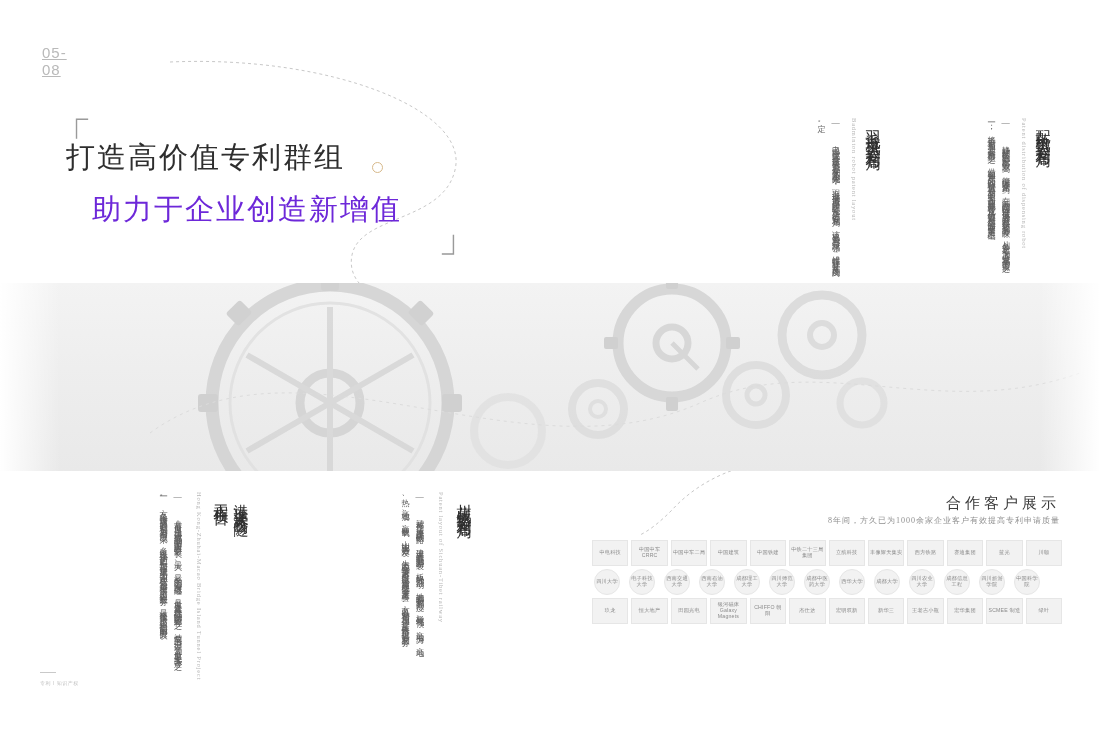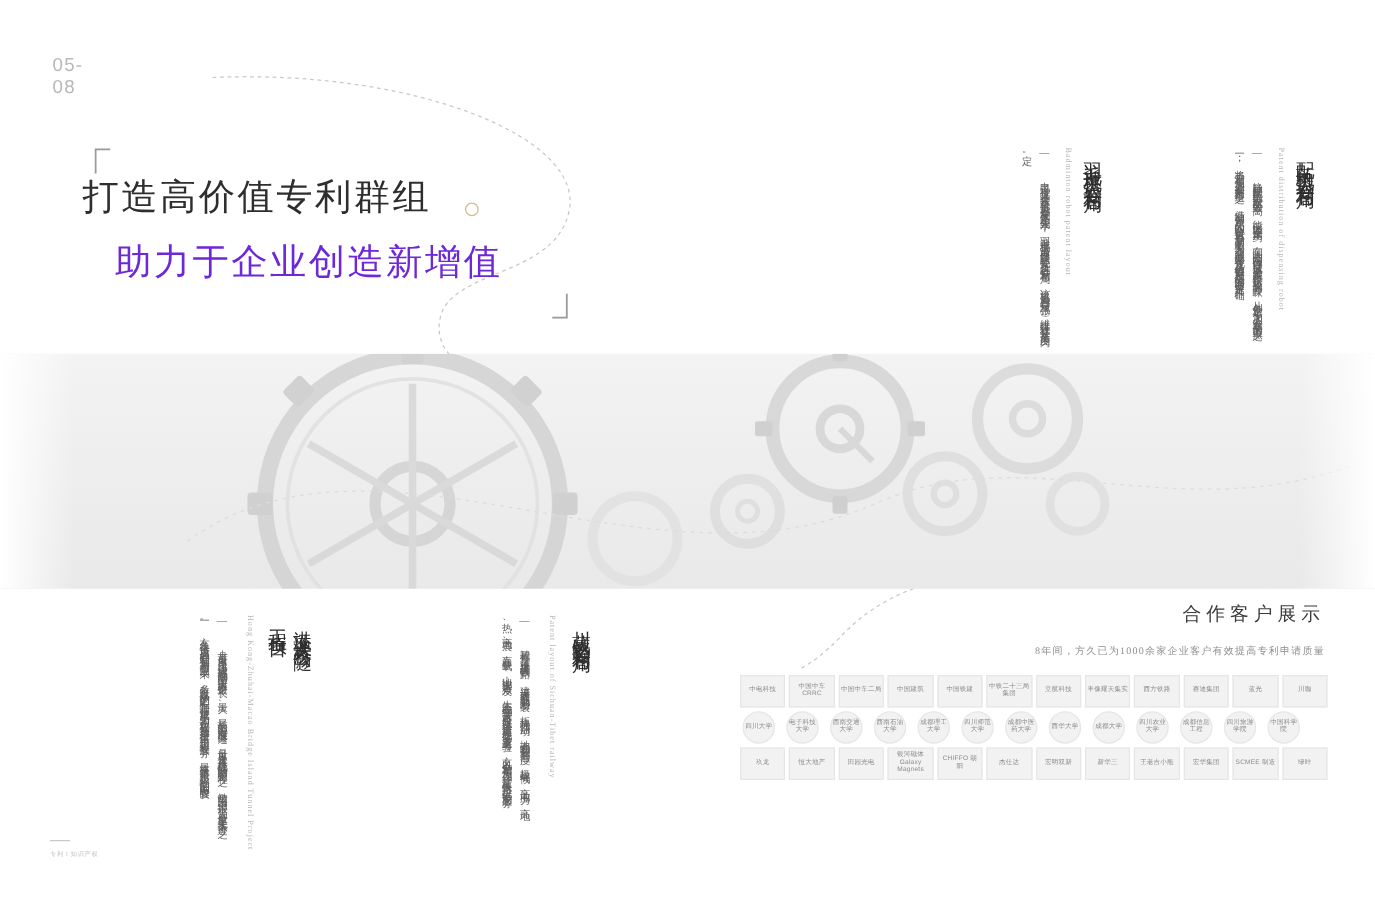--- a/index.html
+++ b/index.html
@@ -10,21 +10,21 @@
     color:#3a3a3a;
     overflow:hidden;
     position:relative;
   }
   .page{position:relative;width:1100px;height:733px;overflow:hidden;background:#fff;}
 
   
   .pagenum{
     position:absolute;left:42px;top:44px;
     font-family:"Liberation Sans", sans-serif;
-    font-size:15px;line-height:17px;color:#b9b9b9;letter-spacing:1px;
+    font-size:15px;line-height:17px;color:#b9b9b9;letter-spacing:1px;text-decoration:underline;
   }
 
   
   .headline{
     position:absolute;left:52px;top:130px;width:420px;
   }
   .headline .bracket-l{
     position:absolute;left:0px;top:-12px;
     font-size:40px;color:#9a9a9a;font-family:"Liberation Serif",serif;
     line-height:1;
@@ -73,21 +73,21 @@
     background:linear-gradient(180deg,#f3f3f3 0%,#eeeeee 45%,#e9e9e9 100%);
     overflow:hidden;
   }
   .gearband .fadeL{position:absolute;left:0;top:0;width:60px;height:100%;
     background:linear-gradient(90deg,#ffffff,rgba(255,255,255,0));}
   .gearband .fadeR{position:absolute;right:0;top:0;width:60px;height:100%;
     background:linear-gradient(270deg,#ffffff,rgba(255,255,255,0));}
 
   
   .clients-title{
-    position:absolute;right:40px;top:482px;
+    position:absolute;right:40px;top:494px;
     font-size:15px;letter-spacing:4px;color:#3a3a3a;
     font-family:"Liberation Serif",serif;
   }
   .clients-sub{
     position:absolute;right:40px;top:515px;
     font-size:8px;letter-spacing:1px;color:#8f8f8f;padding-left:40px;
   }
   .logo-grid{
     position:absolute;left:592px;top:540px;width:470px;
   }

